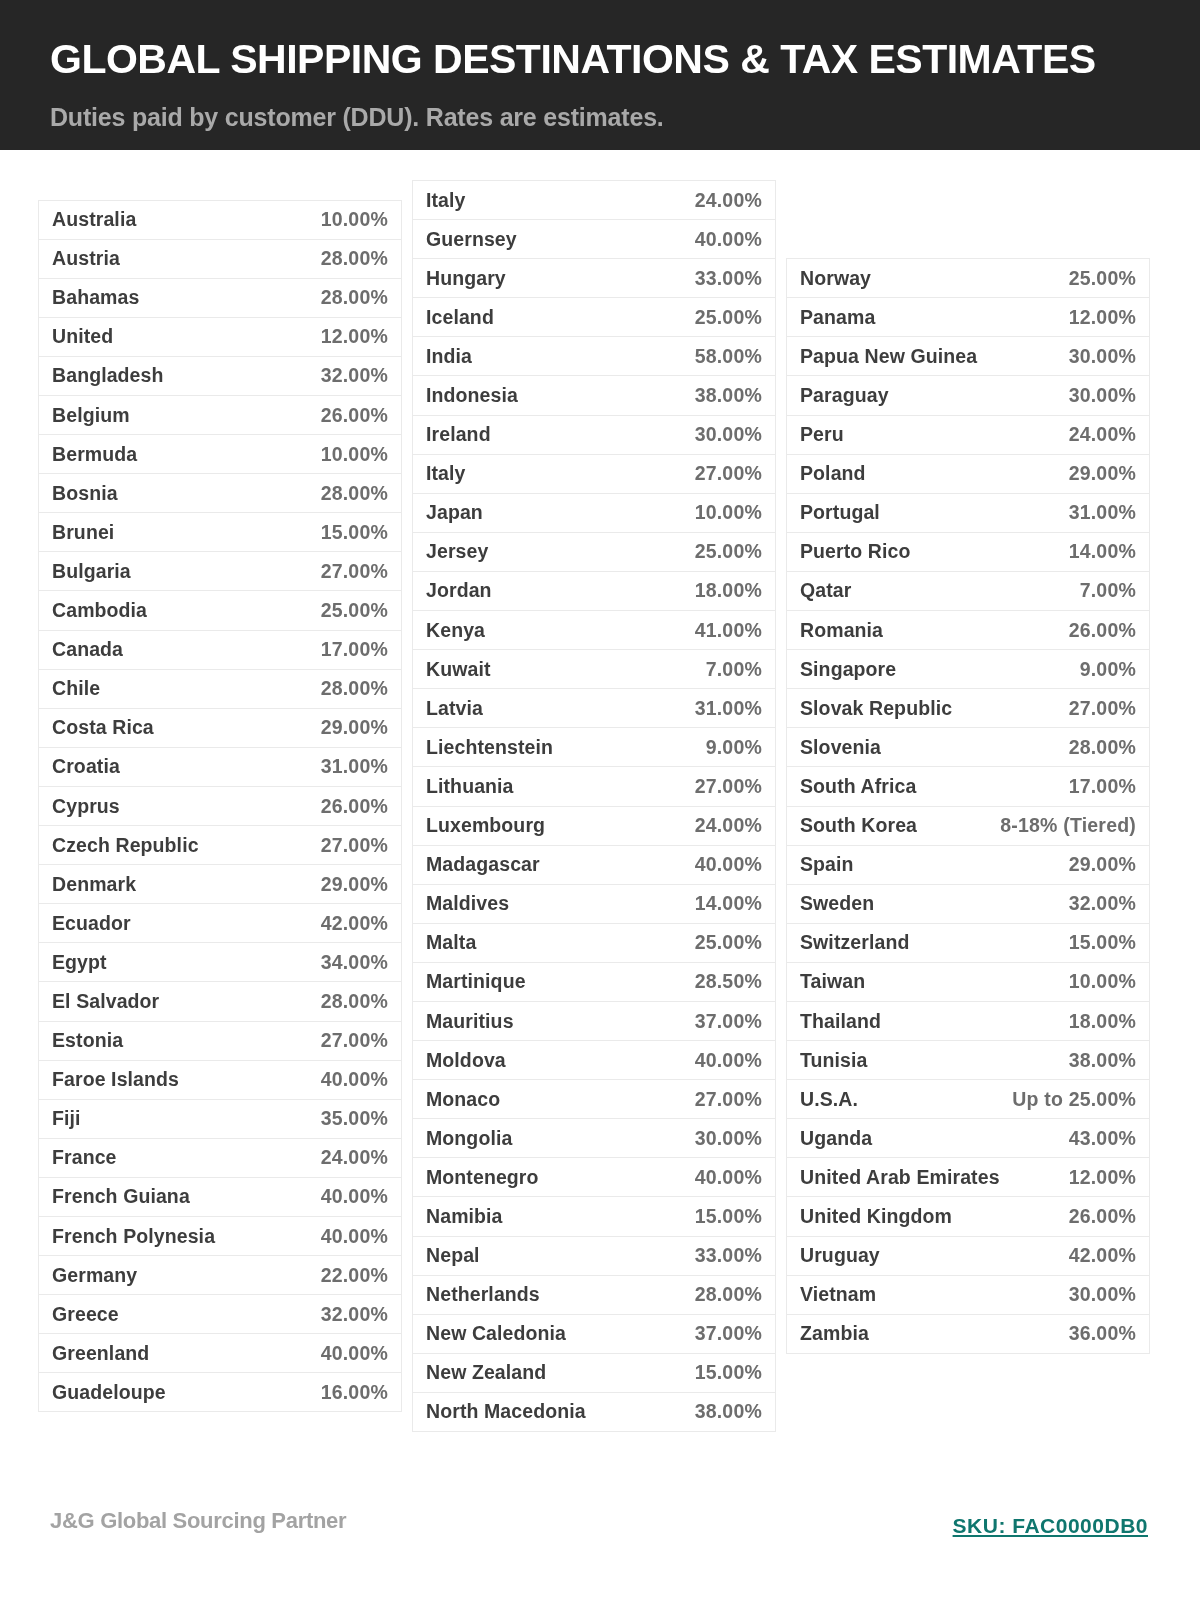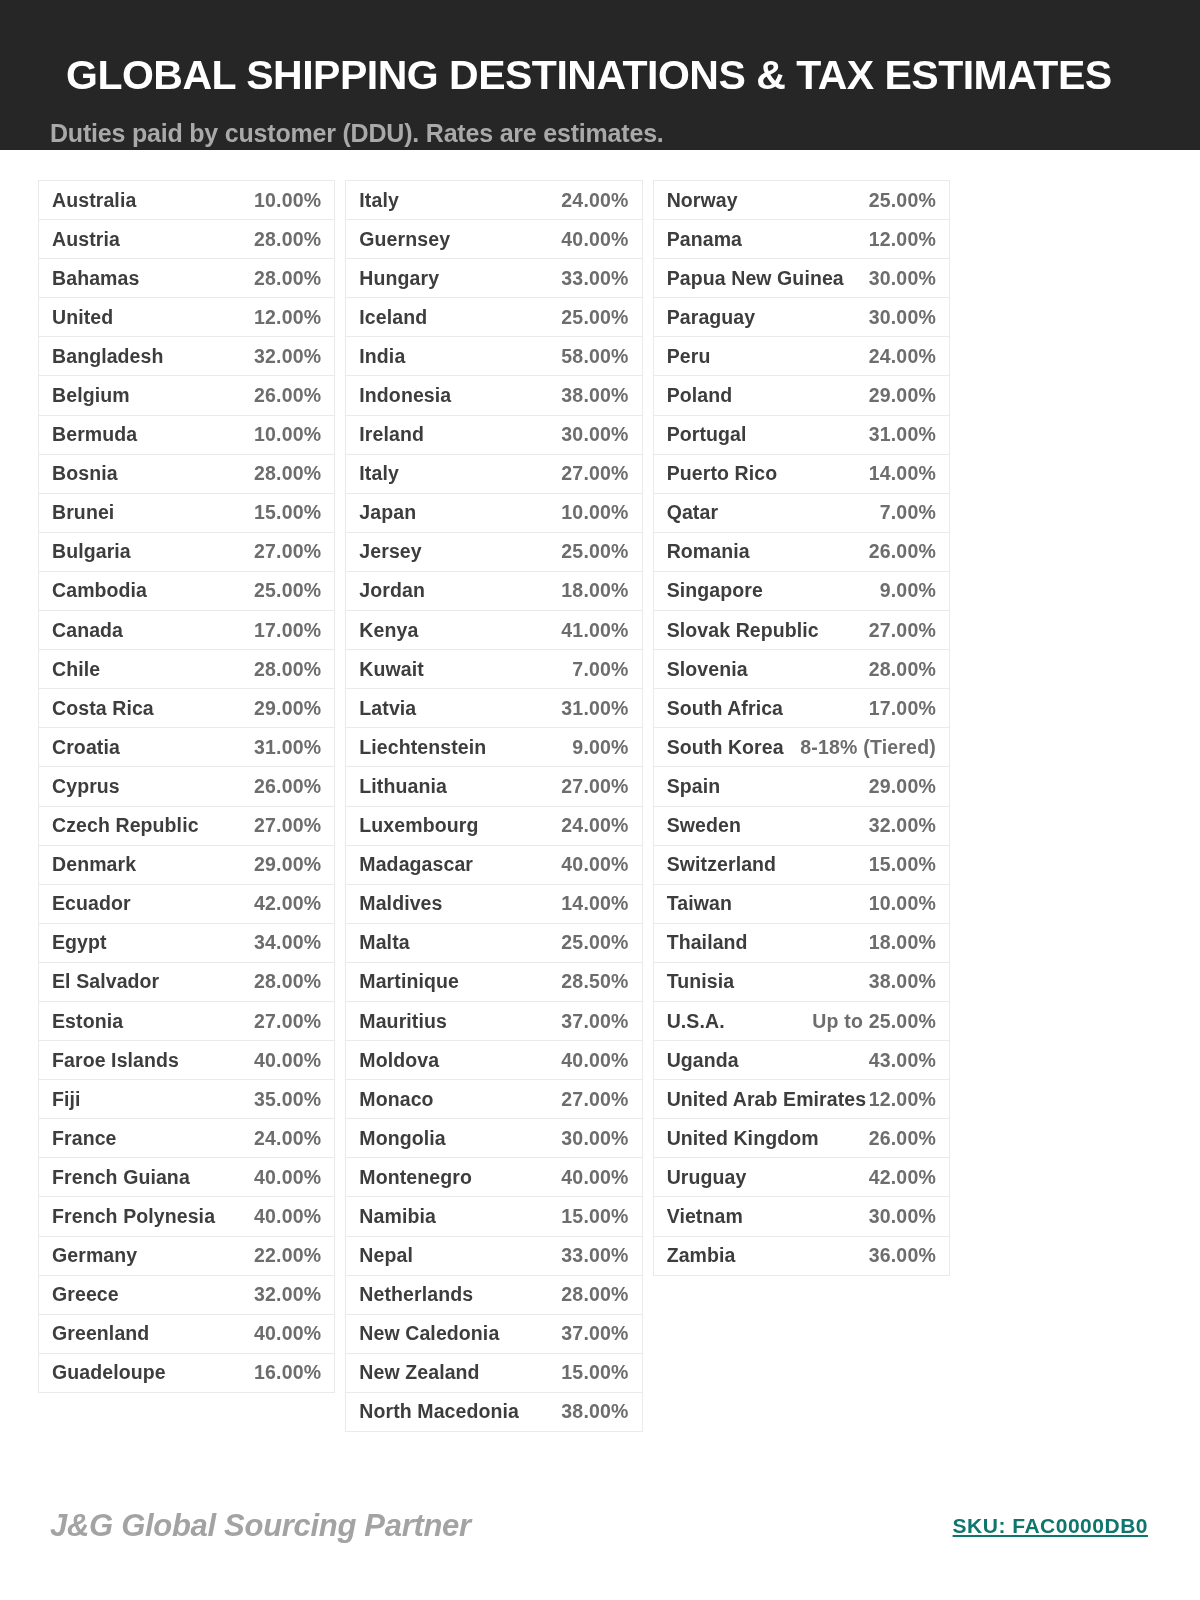--- a/index.html
+++ b/index.html
@@ -9,31 +9,31 @@
     font-family:"Liberation Sans", sans-serif;
     overflow:hidden;
   }
   
   .header{
     position:absolute;top:0;left:0;width:1200px;height:150px;
     background:#262626;box-sizing:border-box;
     padding:36px 50px 0 50px;
   }
   .header h1{
-    margin:16px;color:#ffffff;font-size:41px;font-weight:bold;
+    margin:0;color:#ffffff;font-size:41px;font-weight:bold;
     letter-spacing:-0.5px;white-space:nowrap;
   }
   .header .subtitle{
     margin-top:20px;color:#a9a9a9;font-size:25px;font-weight:bold;
     letter-spacing:-0.2px;
   }
   
   .table{
-    position:absolute;top:180px;left:38px;width:912px;
-    display:flex;gap:10px;align-items:flex-start;
+    position:absolute;top:180px;left:38px;width:1112px;
+    display:flex;gap:10px;align-items:center;
   }
   .col{
     flex:1;border:1px solid #eaeaea;border-bottom:none;
     background:#ffffff;
   }
   .row{
     box-sizing:border-box;height:39.1px;
     display:flex;justify-content:space-between;align-items:center;
     padding:0 13px;border-bottom:1px solid #eaeaea;background:#ffffff;
   }
@@ -41,21 +41,21 @@
     font-weight:bold;color:#3d3d3d;font-size:19.5px;letter-spacing:0.1px;
     white-space:nowrap;
   }
   .rate{
     font-weight:bold;color:#6d6d6d;font-size:19.5px;letter-spacing:0.2px;
     white-space:nowrap;
   }
   
   .brand{
     position:absolute;left:50px;top:1508px;
-    color:#a3a3a3;font-size:31px;font-weight:bold;letter-spacing:-0.3px;font-style:italic;
+    color:#a3a3a3;font-size:22px;font-weight:bold;letter-spacing:-0.3px;
   }
   .sku{
     position:absolute;right:52px;top:1514px;
     color:#0f766e;font-size:21px;font-weight:bold;letter-spacing:0.5px;text-decoration:underline;
   }
 </style>
 </head>
 <body>
 
 <div class="header">

